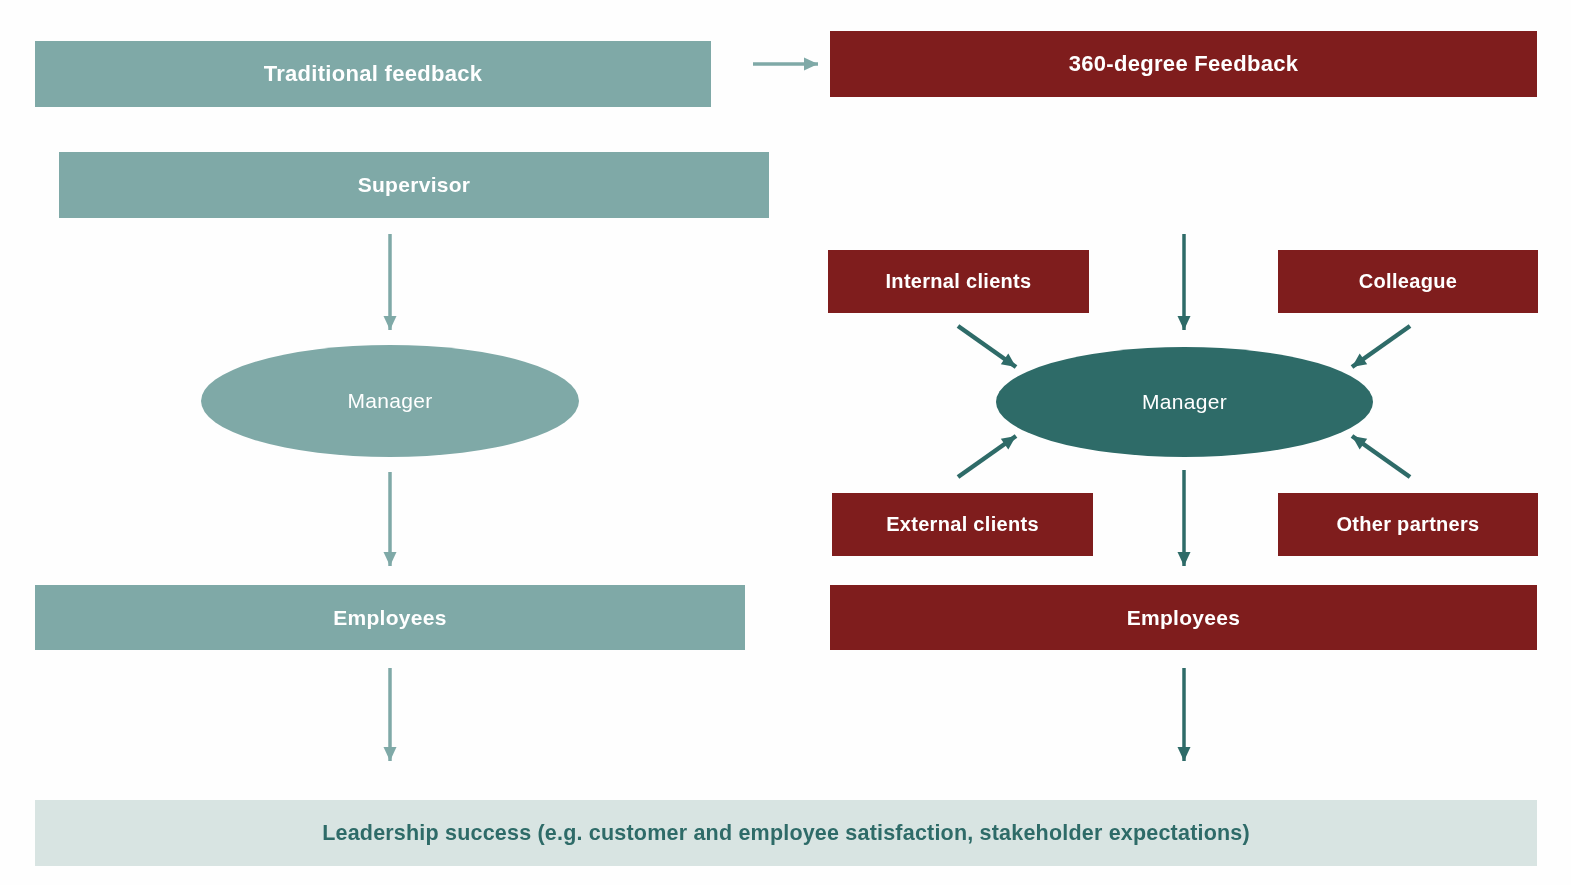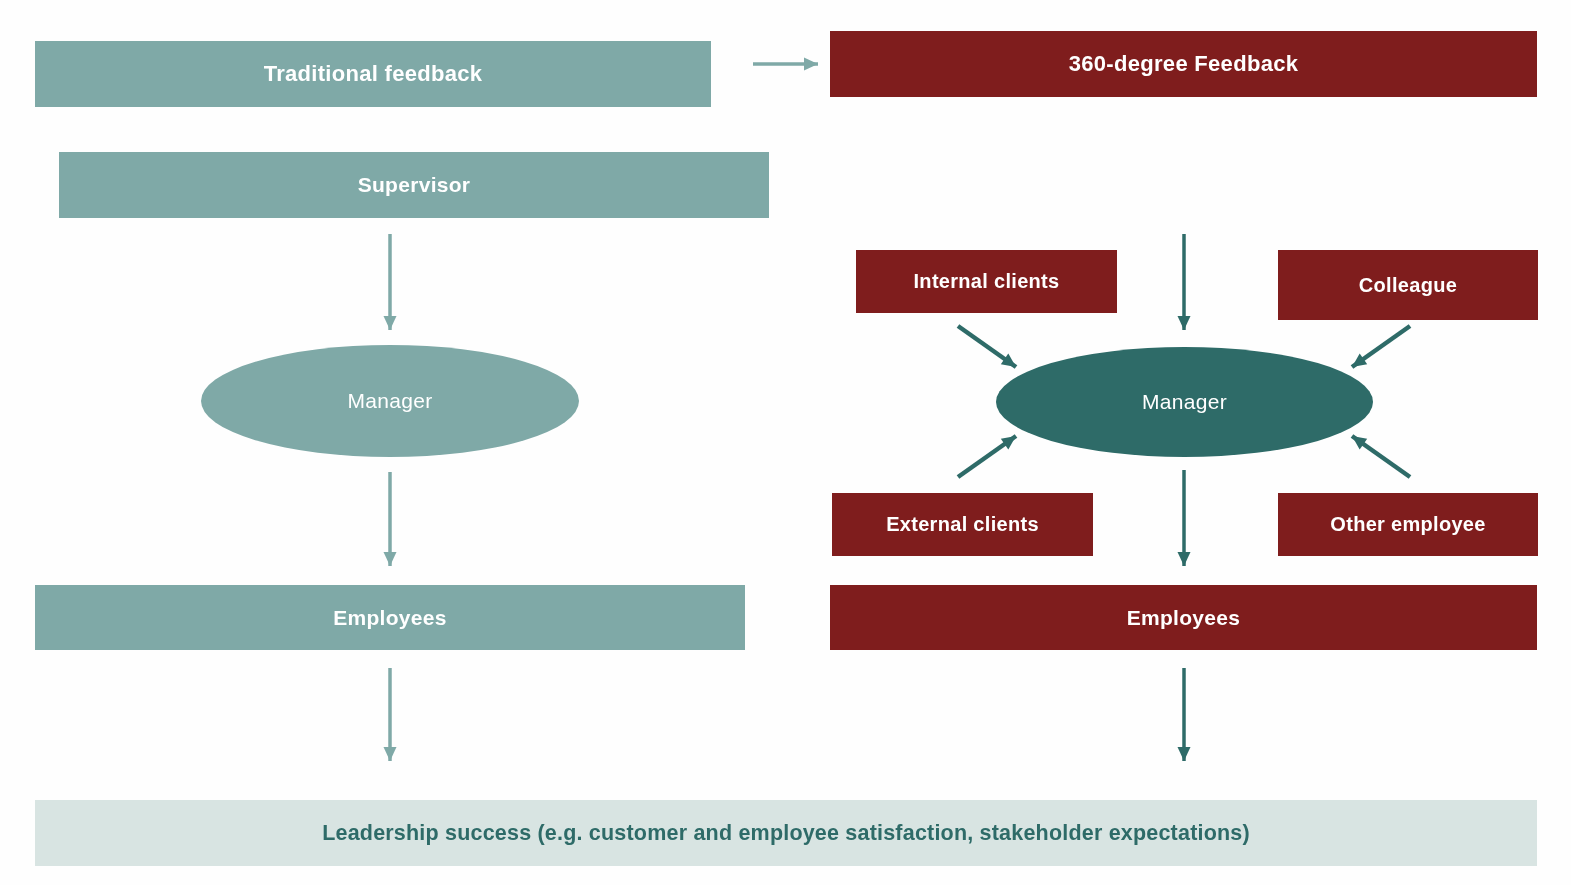--- a/index.html
+++ b/index.html
@@ -107,38 +107,38 @@
 
   <div class="box light label-box" style="left:35px; top:585px; width:710px; height:65px;">
     <span>Employees</span>
   </div>
 
   <div class="box dark header-box" style="left:830px; top:31px; width:707px; height:66px;">
     <span>360-degree Feedback</span>
   </div>
 
 
-  <div class="box dark small-box" style="left:856px; top:250px; width:261px; height:63px;text-align:center;">
+  <div class="box dark small-box" style="left:828px; top:250px; width:261px; height:63px;text-align:center;">
     <span>Internal clients</span>
   </div>
 
-  <div class="box dark small-box" style="left:1278px; top:250px; width:260px; height:70px;">
+  <div class="box dark small-box" style="left:1278px; top:250px; width:260px; height:63px;">
     <span>Colleague</span>
   </div>
 
   <div class="ellipse dark" style="left:996px; top:347px; width:377px; height:110px;">
     <span>Manager</span>
   </div>
 
   <div class="box dark small-box" style="left:832px; top:493px; width:261px; height:63px;">
     <span>External clients</span>
   </div>
 
   <div class="box dark small-box" style="left:1278px; top:493px; width:260px; height:63px;">
-    <span>Other employee</span>
+    <span>Other partners</span>
   </div>
 
   <div class="box dark label-box" style="left:830px; top:585px; width:707px; height:65px;">
     <span>Employees</span>
   </div>
 
   <div class="footer-bar">
     <span>Leadership success (e.g. customer and employee satisfaction, stakeholder expectations)</span>
   </div>
 

